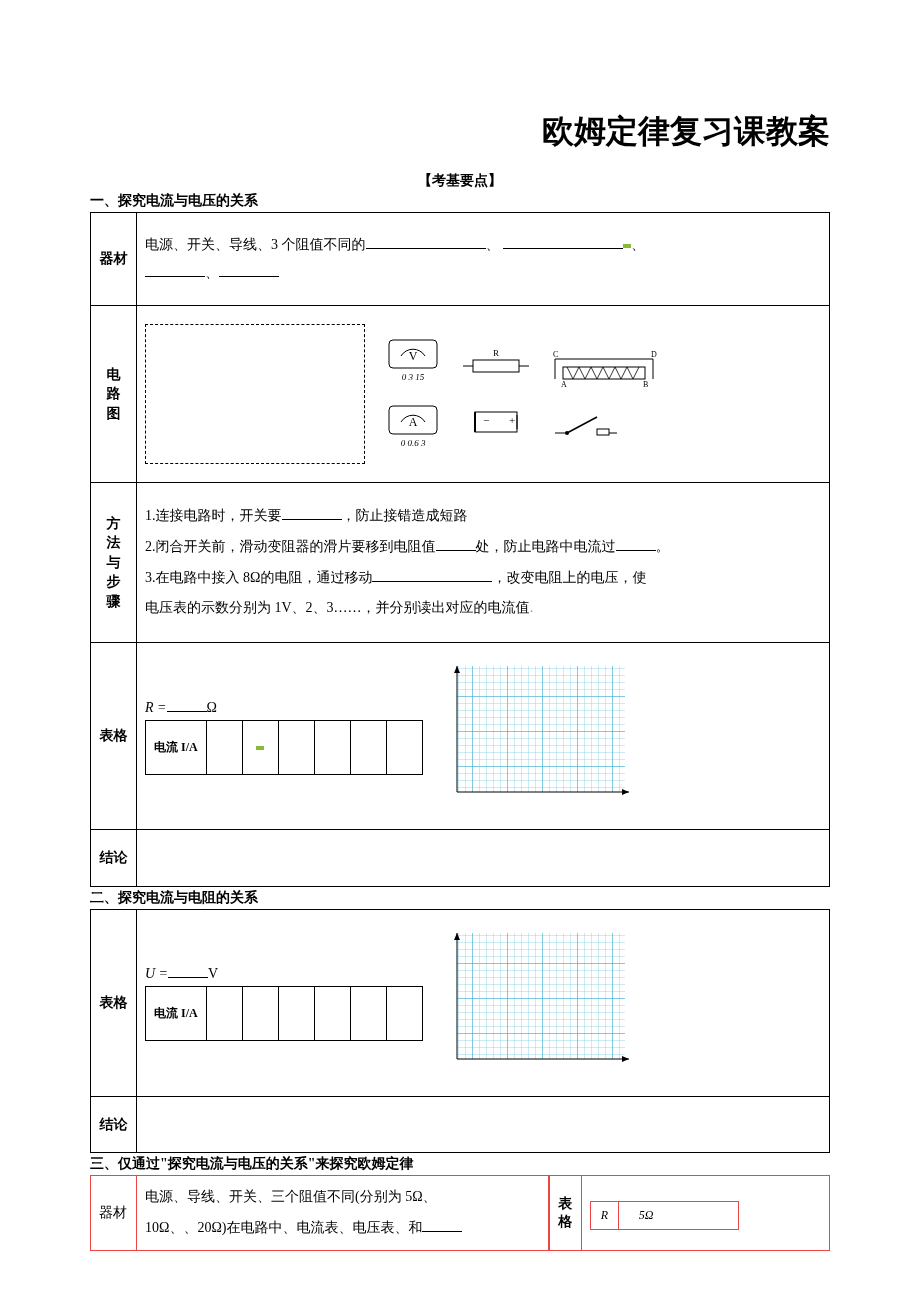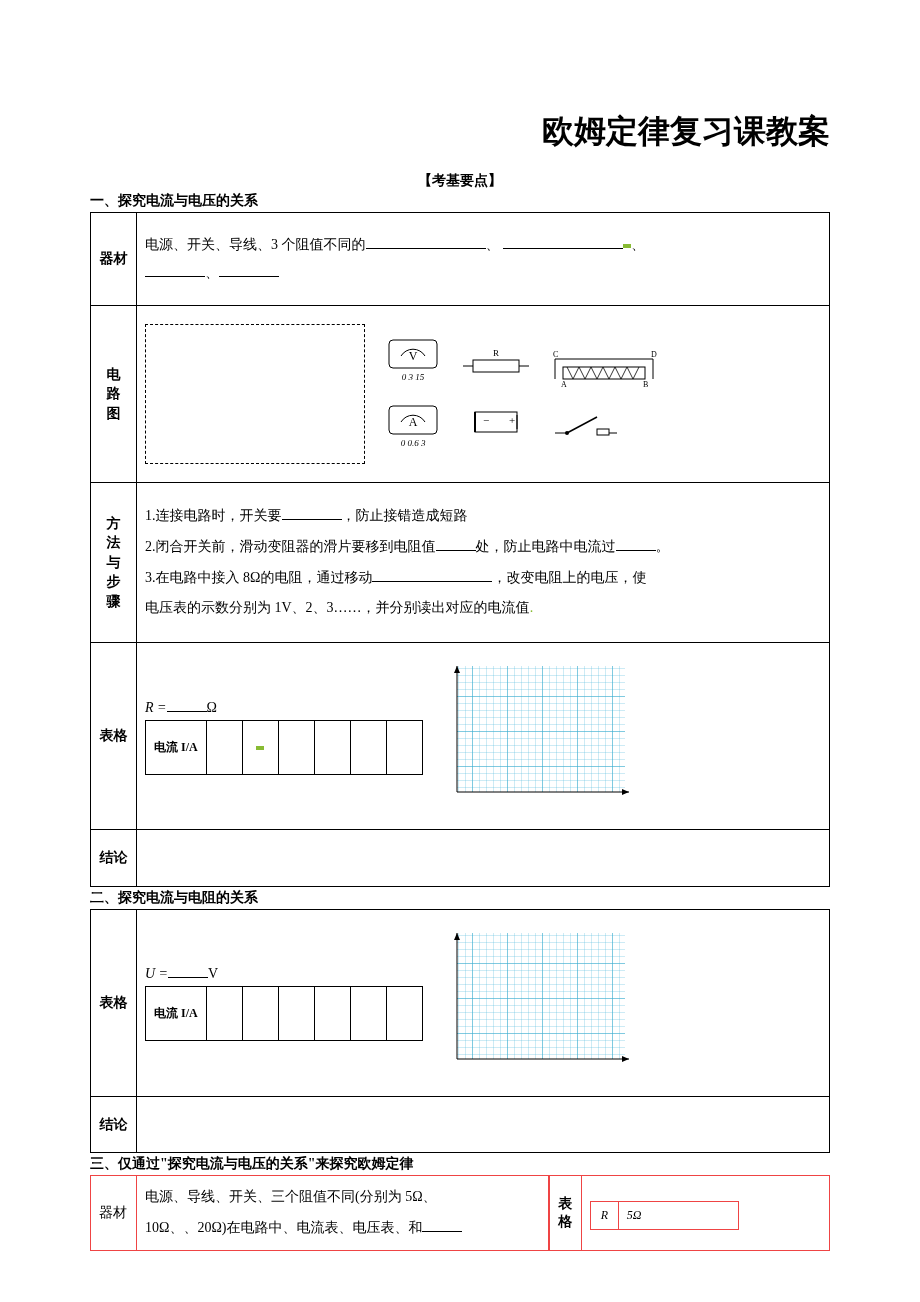--- a/index.html
+++ b/index.html
@@ -278,20 +278,20 @@
   <table style="width:38%; border-left:none;">
     <tbody>
         <tr>
       <td class="mini-label" style="white-space:pre-line;">表
 格</td>
       <td style="padding:8px;">
         <table class="inner-table">
           <tbody>
                 <tr>
                   <td style="min-width:28px;">R</td>
-                  <td style="min-width:120px; text-align:left; padding-left:8px;">5Ω</td>
+                  <td style="min-width:120px; text-align:left; padding-left:20px;">5Ω</td>
                 </tr>
         </tbody></table>
       </td>
     </tr>
   </tbody>
     </table>
 </div>
 
 </body></html>

